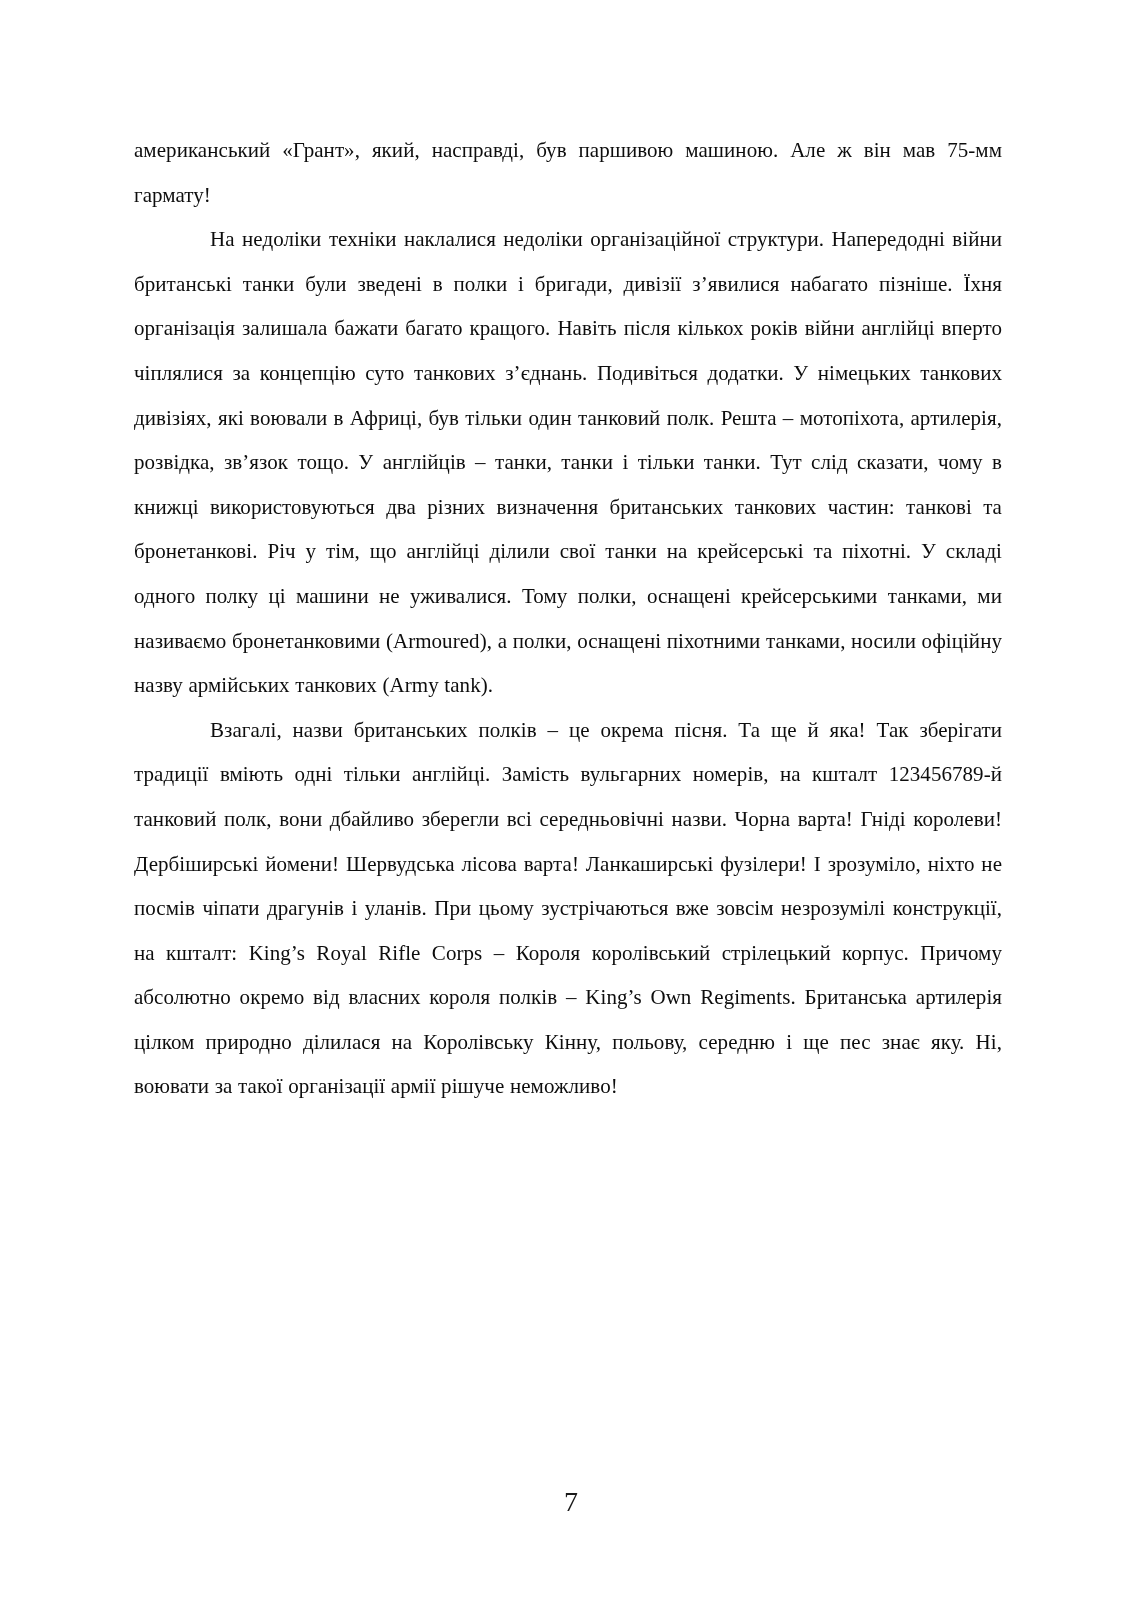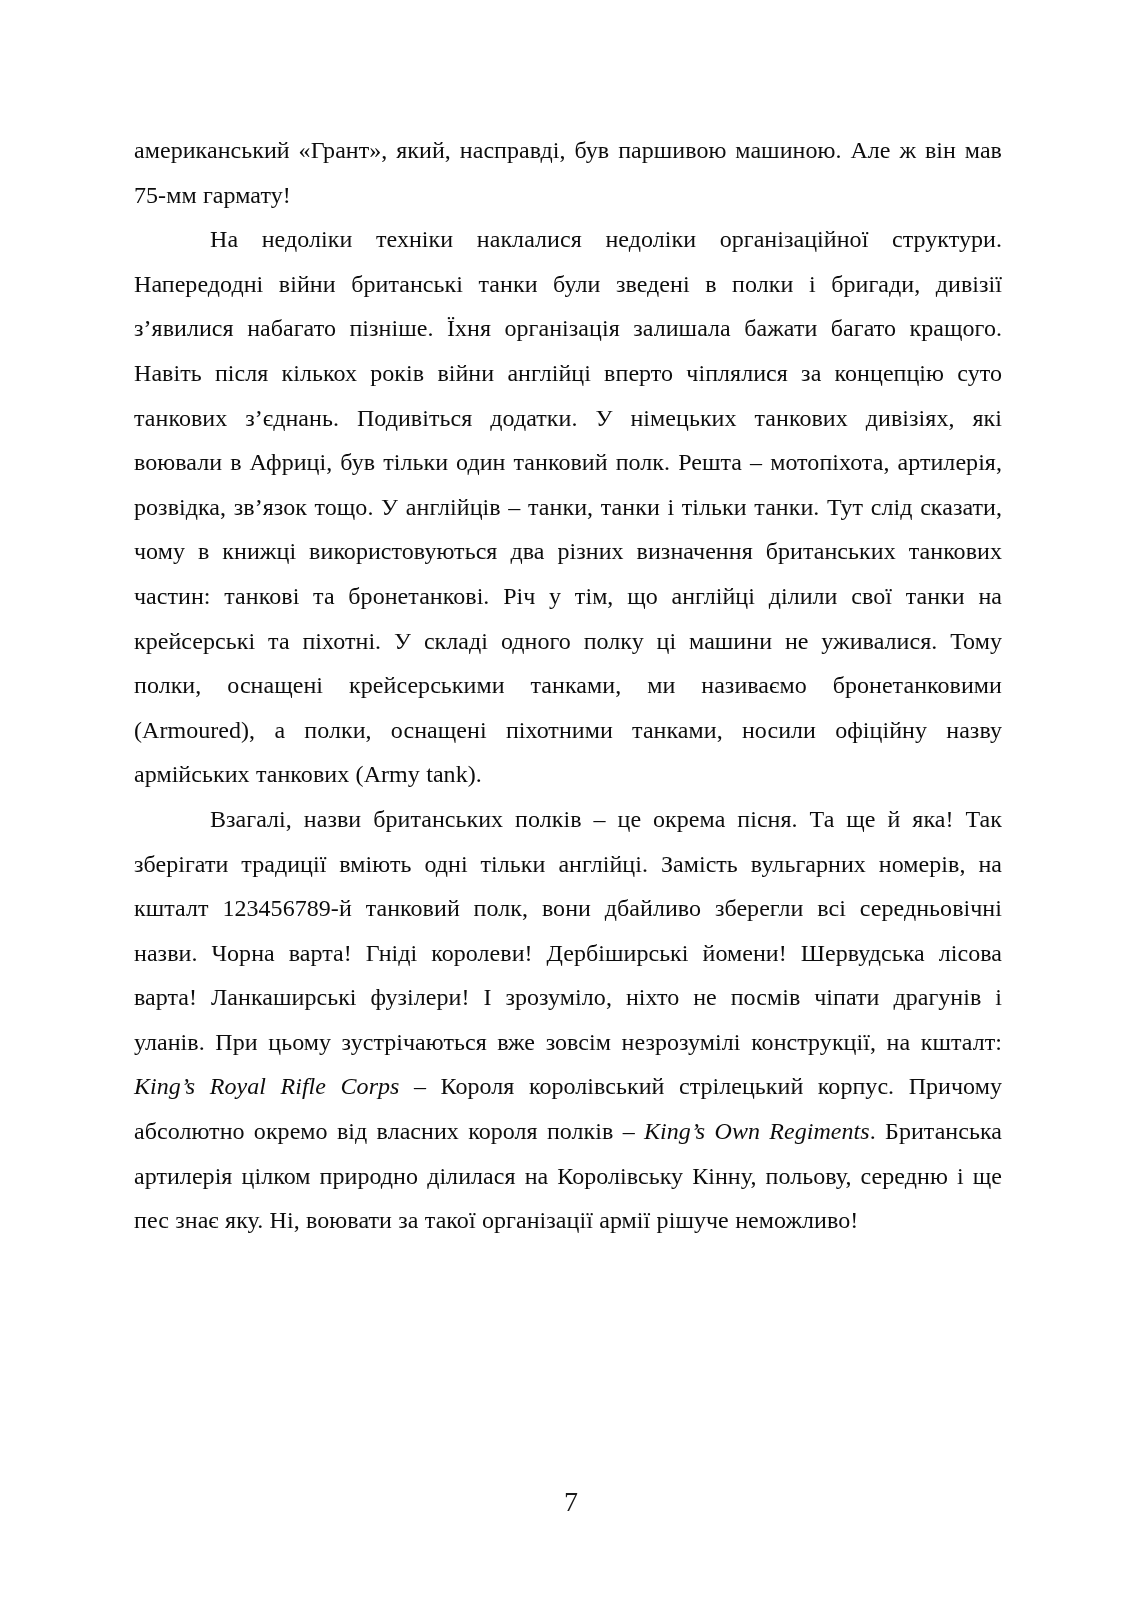--- a/index.html
+++ b/index.html
@@ -18,34 +18,33 @@
   }
   .text-block {
     position: absolute;
     left: 134px;
     top: 128px;
     width: 868px;
   }
   .para {
     margin: 0;
     font-family: "Liberation Serif", "DejaVu Serif", serif;
-    font-size: 24px;
+    font-size: 21px;
     line-height: 44.6px;
     color: #0d0d0d;
     text-align: justify;
     text-justify: inter-word;
     letter-spacing: 0.05px;
     word-spacing: 0.3px;
     -webkit-font-smoothing: antialiased;
   }
   .para.indent {
     text-indent: 76px;
   }
   .ital {
-    font-style: italic;
   }
   .folio {
     position: absolute;
     left: 0;
     right: 0;
     top: 1485px;
     text-align: center;
     font-family: "Liberation Serif", "DejaVu Serif", serif;
     font-size: 28px;
     line-height: 34px;

